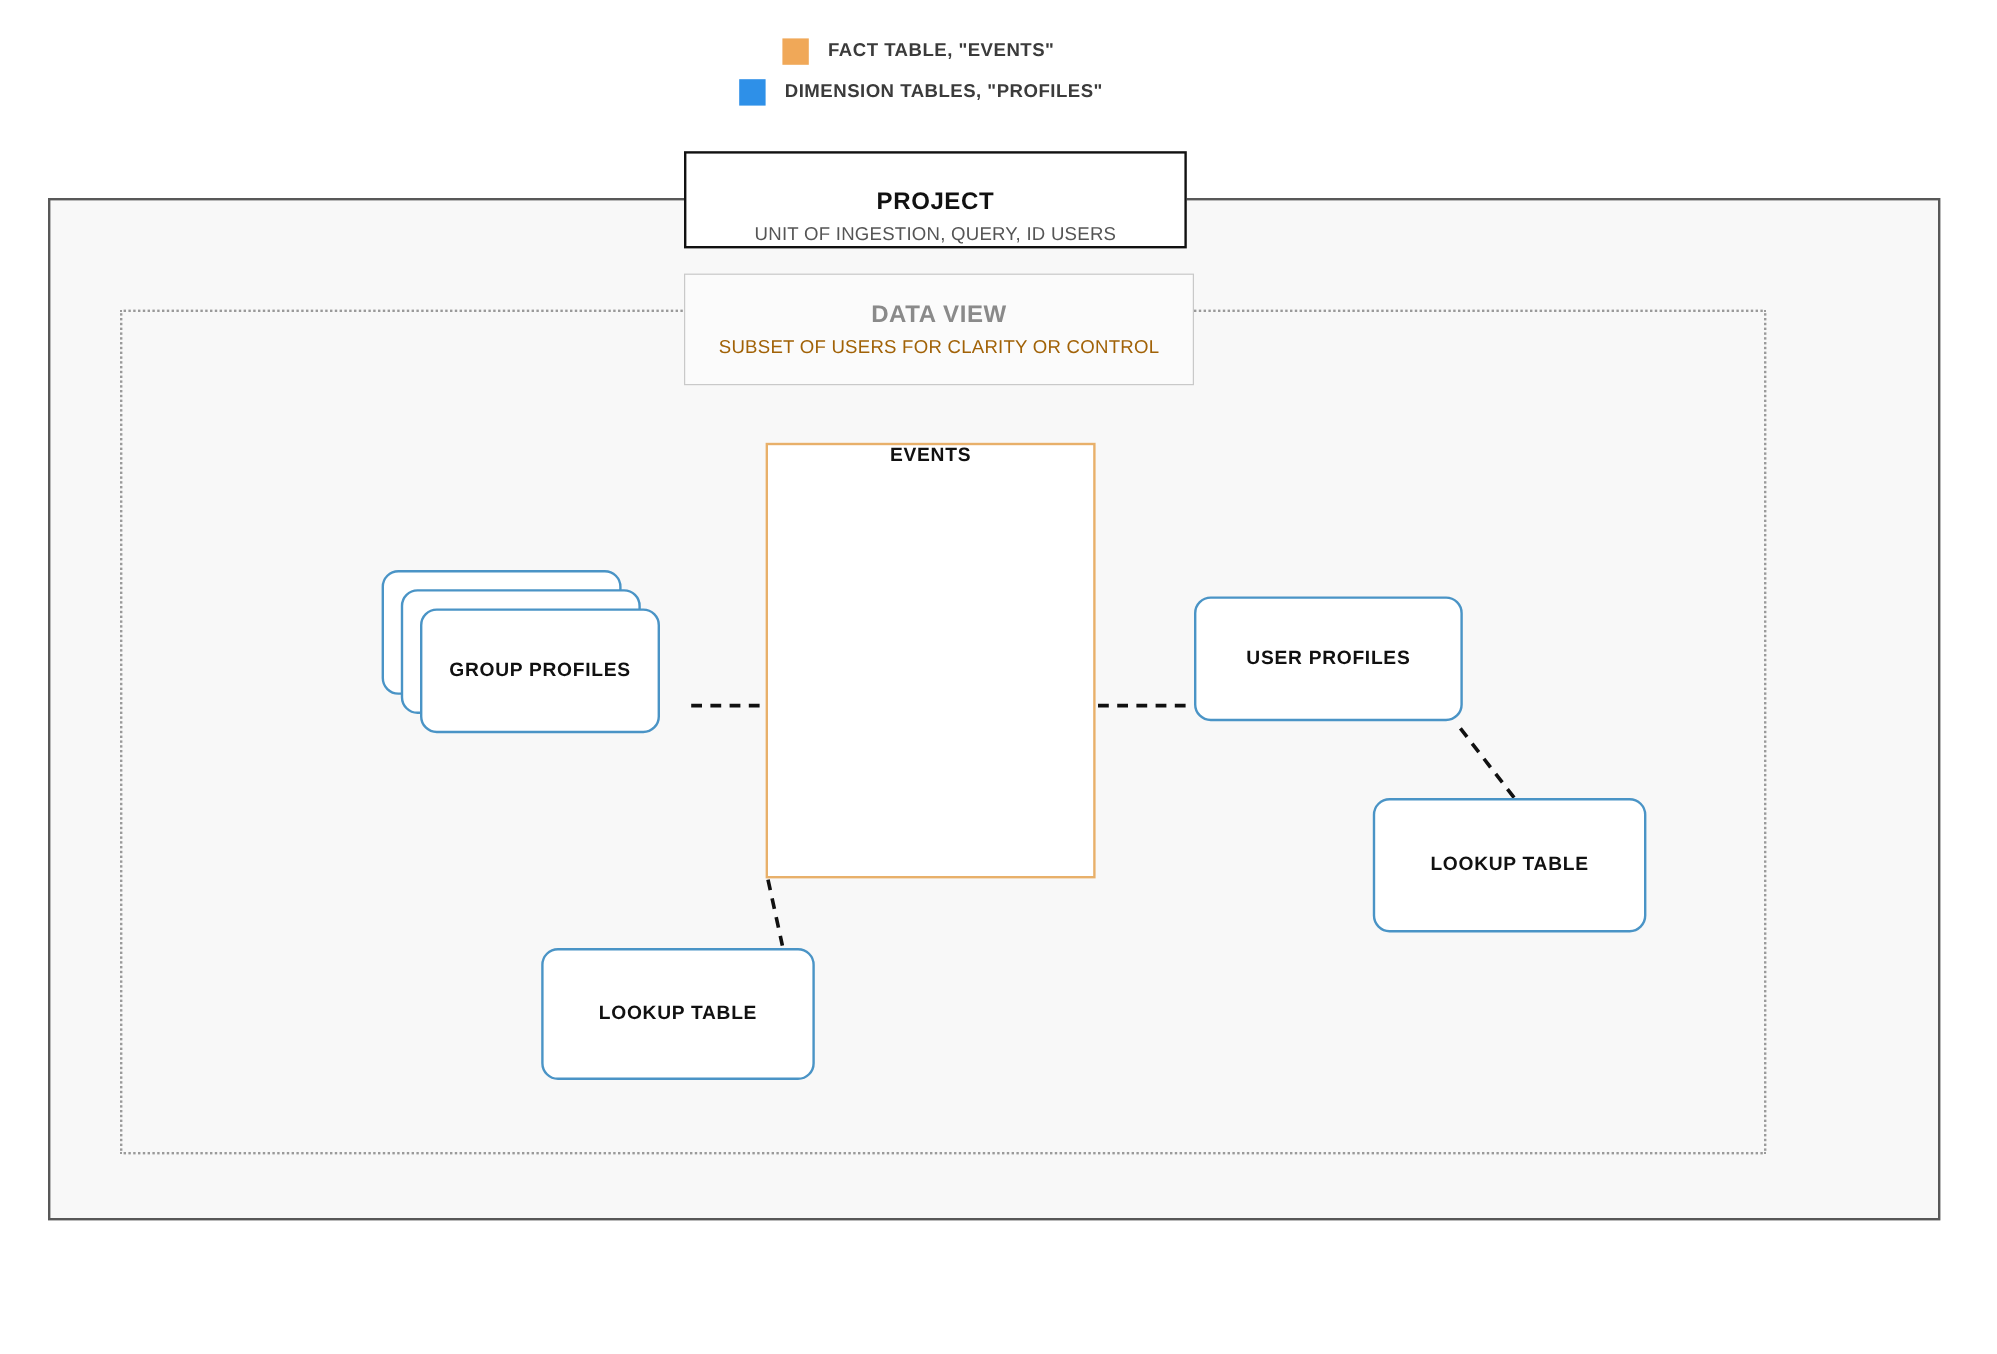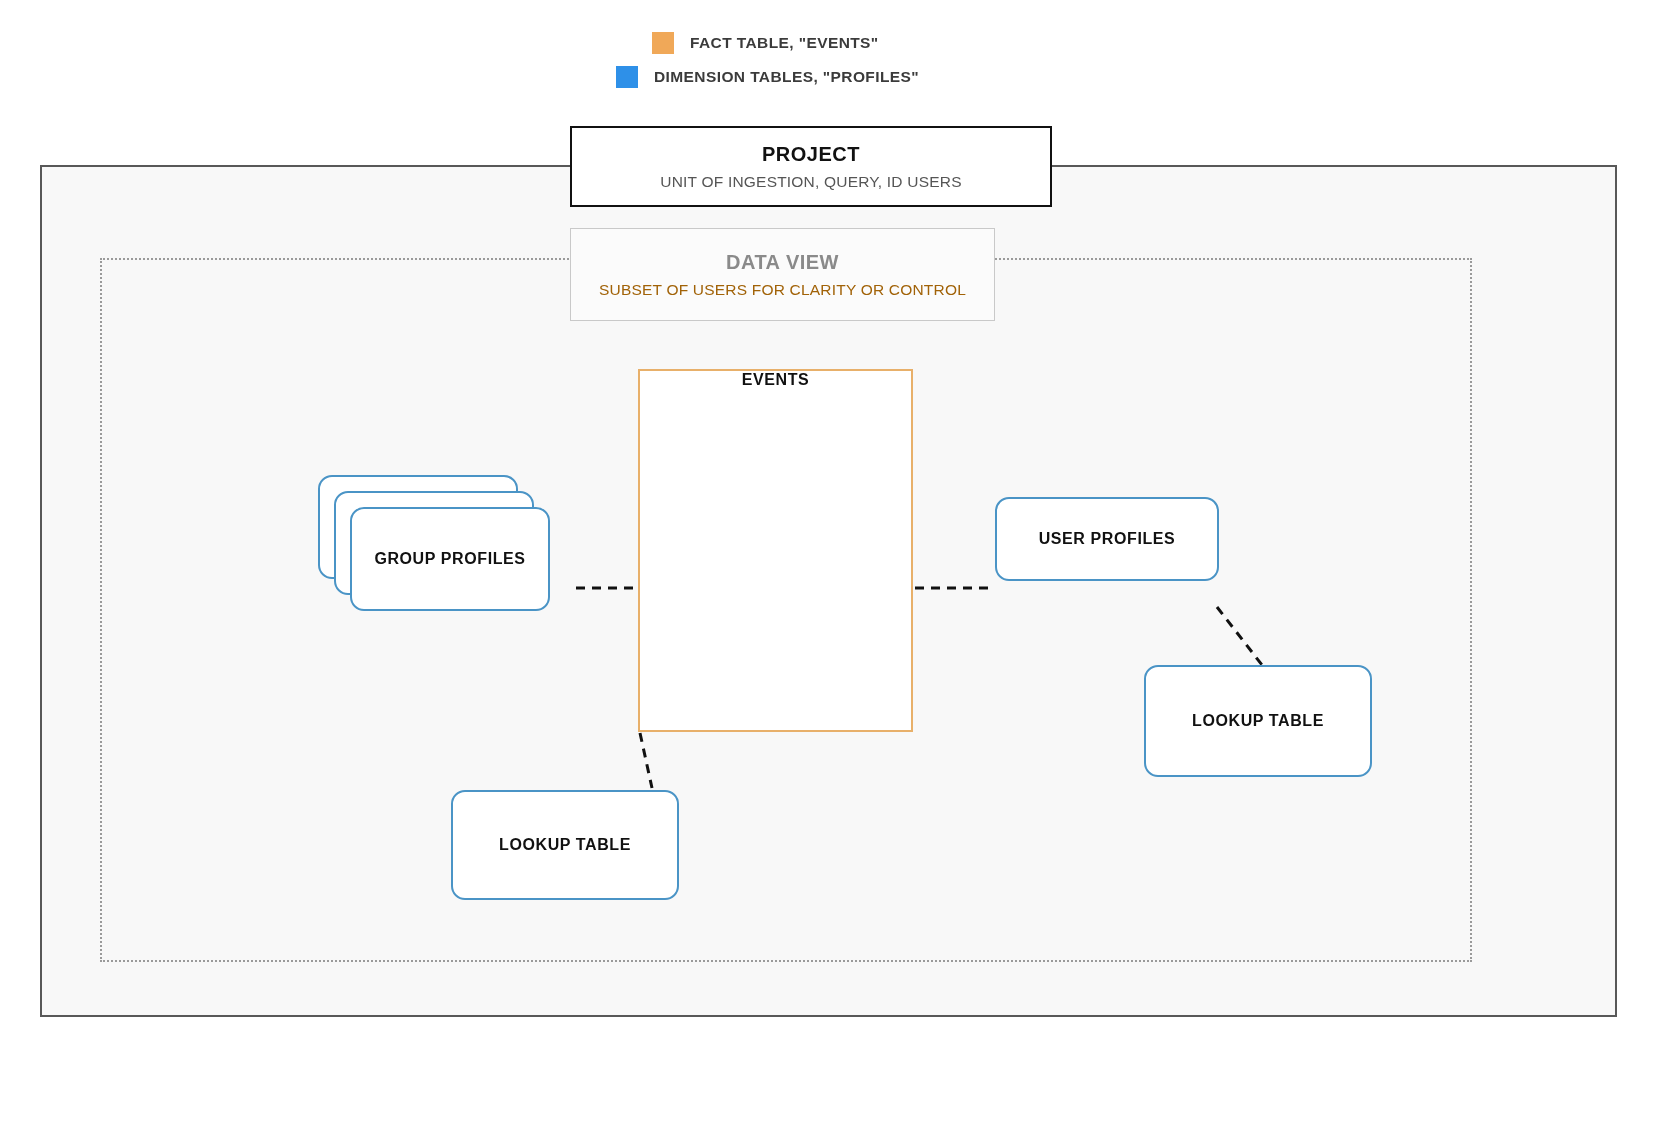--- a/index.html
+++ b/index.html
@@ -80,23 +80,24 @@
     background: #ffffff;
     text-align: center;
     display: flex;
     flex-direction: column;
     align-items: center;
     justify-content: center;
   }
   .header-box.project-header {
     left: 570px;
     top: 126px;
-    width: 482px;
+    width: 419px;
     height: 81px;
     border: 2px solid #111111;
+    justify-content: flex-end;
   }
   .header-box.dataview-header {
     left: 570px;
     top: 228px;
     width: 425px;
     height: 93px;
     border: 1.5px solid #c9c9c9;
     background: #fbfbfb;
   }
   .header-title {
@@ -176,21 +177,21 @@
   .stack-card.c2 { left: 16px; top: 16px; }
   .stack-card.c3 {
     left: 32px; top: 32px;
     display: flex; align-items: center; justify-content: center;
   }
 
   .user-profiles {
     left: 995px;
     top: 497px;
     width: 224px;
-    height: 84px;
+    height: 104px;
   }
   .lookup-left {
     left: 451px;
     top: 790px;
     width: 228px;
     height: 110px;
   }
   .lookup-right {
     left: 1144px;
     top: 665px;

